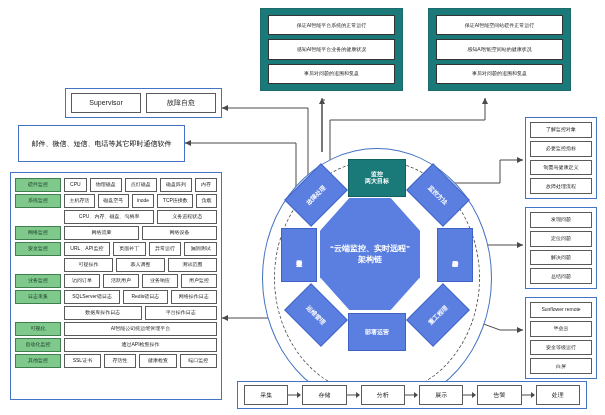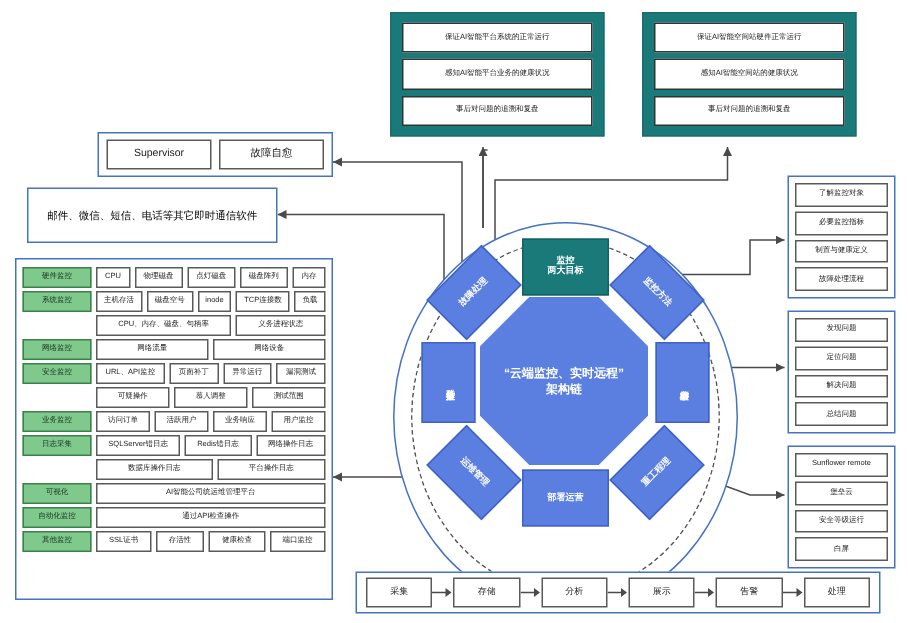--- a/index.html
+++ b/index.html
@@ -210,21 +210,21 @@
             <div class="wbox t5" style="height: 12px; flex: 1 1 auto; min-width: 0px; padding: 0px 1px; overflow: hidden;">健康检查</div>
             <div class="wbox t5" style="height: 12px; flex: 1 1 auto; min-width: 0px; padding: 0px 1px; overflow: hidden;">端口监控</div>
           </div>
         </div>
       </div>
   </div>
 
   <div class="ring-outer" style="left:262px;top:148px;width:228px;height:258px;"></div>
   <div class="ring-dashed" style="left:274px;top:160px;width:204px;height:234px;"></div>
 
-  <div class="oct-core" style="left:320px;top:198px;width:112px;height:112px;">
+  <div class="oct-core" style="left:320px;top:198px;width:100px;height:112px;">
     <div class="t8 bold">“云端监控、实时远程”</div>
     <div class="t8 bold">架构链</div>
   </div>
 
   <div class="petal teal" style="left:348px;top:159px;width:56px;height:36px;">
     <div class="t6 bold" style="white-space:pre-line;">监控
 两大目标</div>
   </div>
 
   <div class="petal" style="left:412px;top:176px;width:50px;height:36px;transform:rotate(45deg);">

